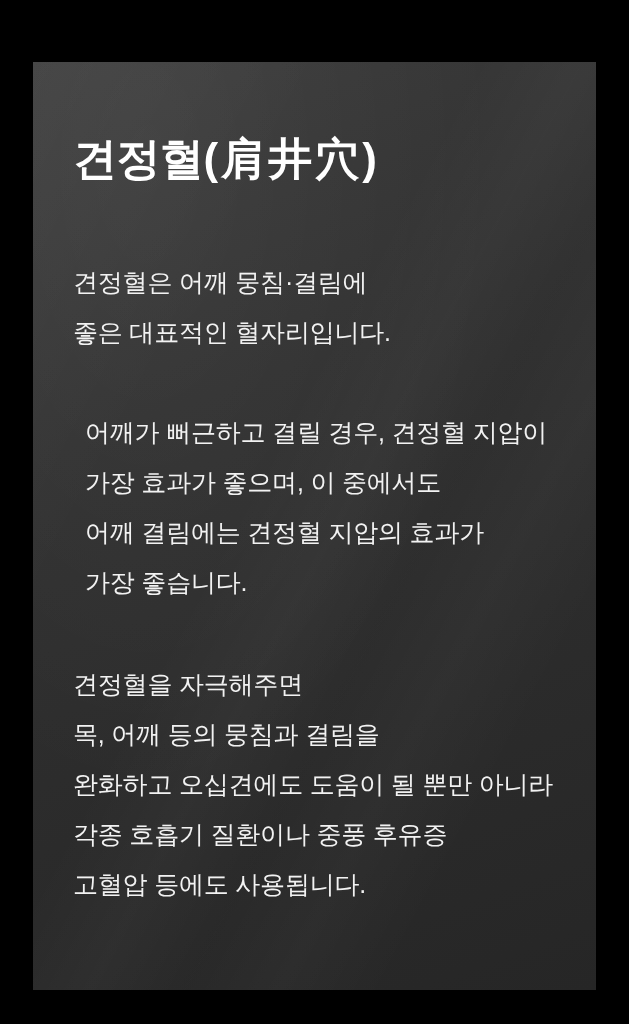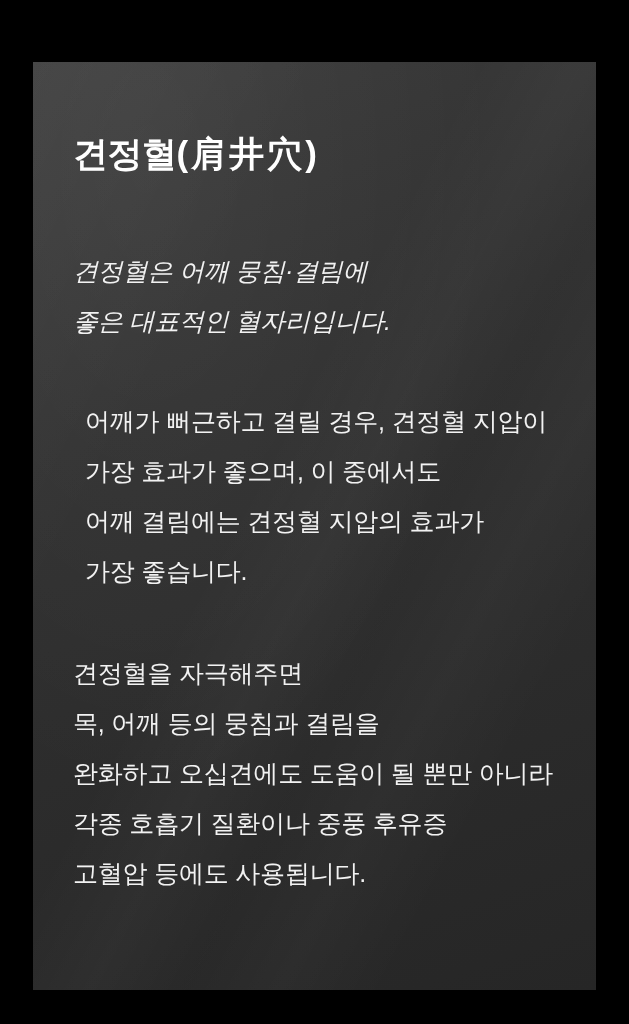--- a/index.html
+++ b/index.html
@@ -48,21 +48,21 @@
   }
 
   .content {
     position: relative;
     z-index: 2;
     padding: 72px 40px 0 40px;
   }
 
   .title {
     color: #ffffff;
-    font-size: 35px;
+    font-size: 44px;
     font-weight: bold;
     letter-spacing: -0.5px;
     margin: 0 0 0 0;
     line-height: 1.15;
     white-space: nowrap;
   }
   .title .hanja {
     font-weight: bold;
     letter-spacing: 3px;
   }
@@ -70,21 +70,21 @@
   .para {
     color: #f2f2f2;
     font-size: 25px;
     line-height: 50px;
     margin: 0;
     font-weight: normal;
     letter-spacing: -0.2px;
     white-space: pre-line;
   }
 
-  .para-1 { margin-top: 72px; font-style: italic; }
+  .para-1 { margin-top: 72px; }
   .para-2 { margin-top: 50px; margin-left: 12px; }
   .para-3 { margin-top: 52px; }
 </style>
 </head>
 <body>
 
 <div class="page">
   <div class="card">
     <div class="content">
 

